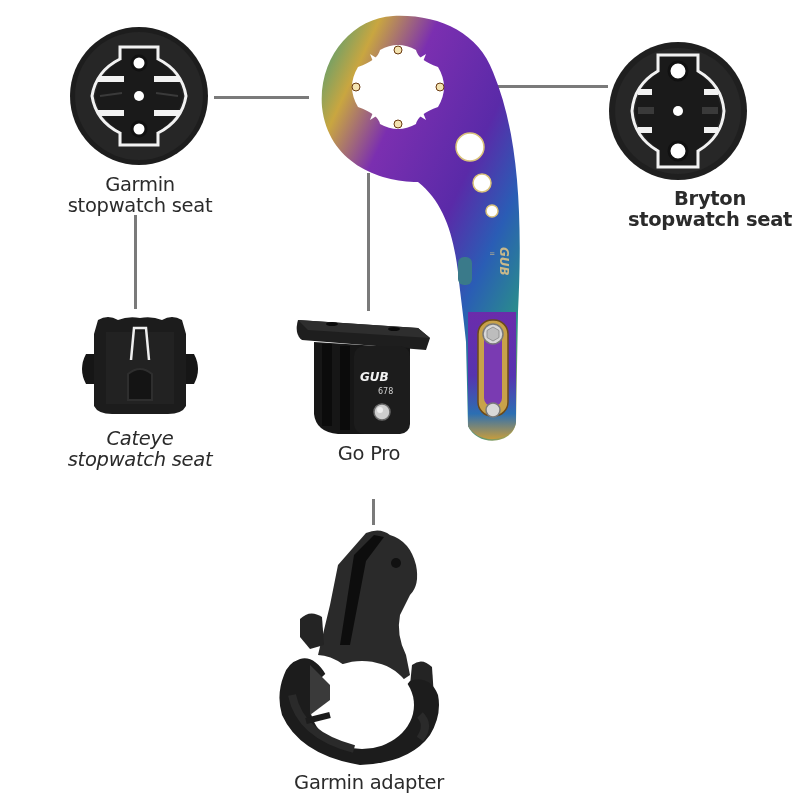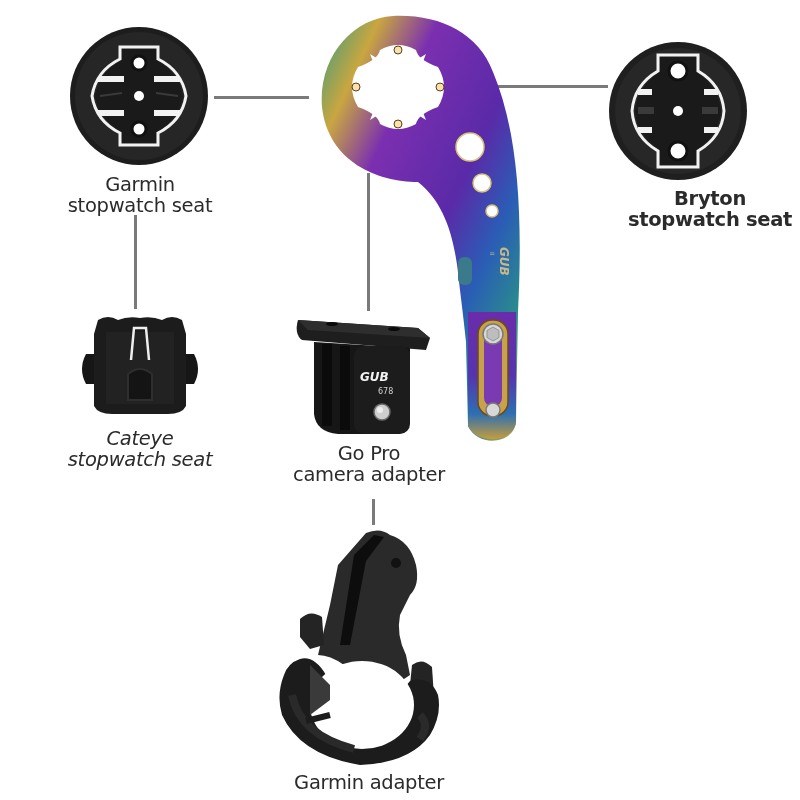--- a/index.html
+++ b/index.html
@@ -127,21 +127,20 @@
   <rect x="28" y="30" width="10" height="82" fill="#0b0b0b"></rect>
   <rect x="46" y="32" width="10" height="84" fill="#0b0b0b"></rect>
   <rect x="60" y="32" width="56" height="88" rx="10" fill="#1c1c1c"></rect>
   <text x="66" y="67" fill="#f2f2f2" font-family="DejaVu Sans, sans-serif" font-size="12" font-weight="bold" font-style="italic">GUB</text>
   <text x="84" y="80" fill="#d0d0d0" font-family="DejaVu Sans, sans-serif" font-size="8">678</text>
   <circle cx="88" cy="98" r="8" fill="#cfcfcf" stroke="#6a6a6a" stroke-width="1.5"></circle>
   <circle cx="86" cy="96" r="3" fill="#eeeeee"></circle>
 </svg>
 <div class="label" style="left:269px; top:443px; width:200px;">
   <div>Go Pro</div>
-  <div>camera adapter</div>
 </div>
 
 <svg style="left:270px; top:525px;" width="180" height="250" viewBox="0 0 180 250">
 
   <path d="M68 40 L96 8 Q110 2 120 10 Q140 16 146 40 Q150 60 140 70 L130 90 Q126 110 136 130 L140 150 L110 170 Q90 150 74 140 Q60 130 48 130 L60 80 Z" fill="#2a2a2a"></path>
   <path d="M84 30 L104 10 L114 12 L96 36 L80 120 L70 120 Z" fill="#0d0d0d"></path>
   <circle cx="126" cy="38" r="5" fill="#111"></circle>
 
   <path d="M30 94 Q40 84 52 92 L54 120 L40 124 L30 112 Z" fill="#242424"></path>
 

